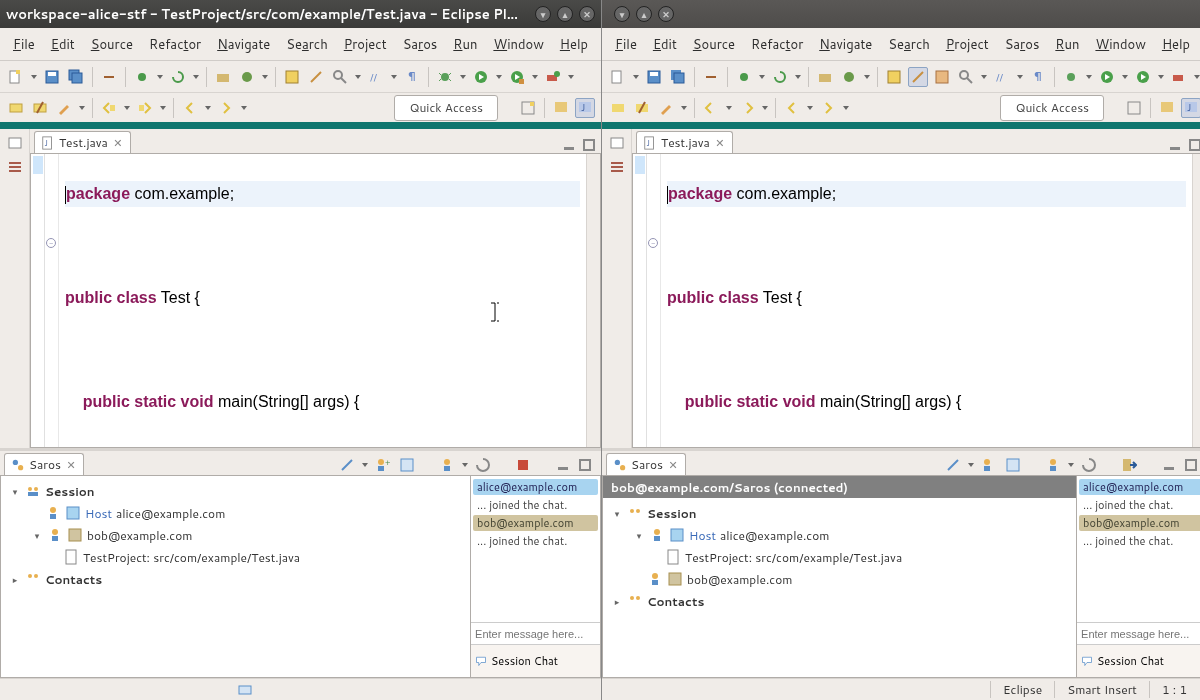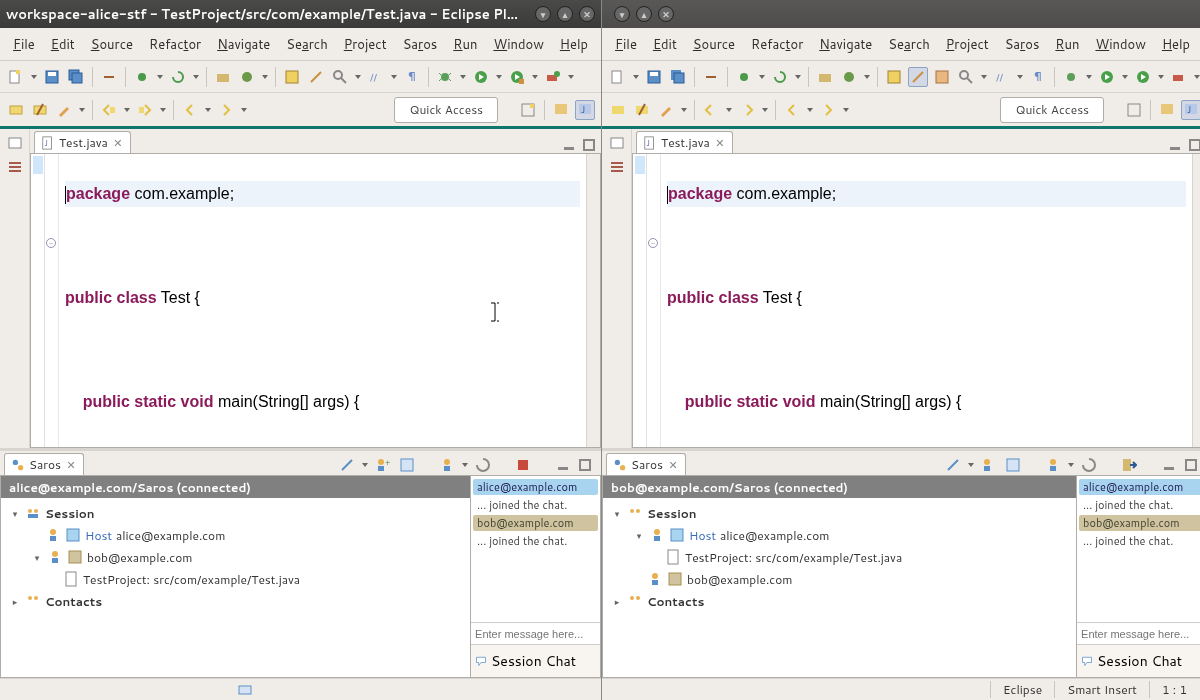--- a/index.html
+++ b/index.html
@@ -8,21 +8,21 @@
 .window:last-child { border-right: none; }
 .titlebar { height: 28px; background: linear-gradient(#4a4a48, #3a3a38); color: #fff; display: flex; align-items: center; padding: 0 6px; font-weight: bold; font-size: 13px; }
 .titlebar-inactive { background: linear-gradient(#5a5856, #4e4c4a); color: #cfcac6; }
 .titlebar-title { flex: 1; white-space: nowrap; overflow: hidden; text-overflow: ellipsis; }
 .titlebar-btns { display: flex; gap: 6px; margin-left: 6px; }
 .titlebar-btn { width: 16px; height: 16px; border-radius: 50%; background: #666; border: 1px solid #222; display: flex; align-items: center; justify-content: center; color: #ccc; font-size: 9px; cursor: pointer; }
 .menubar { height: 33px; background: #f0ece8; display: flex; align-items: center; padding: 0 6px; gap: 2px; border-bottom: 1px solid #d0ccc8; }
 .menu-item { padding: 3px 7px; cursor: pointer; color: #2e2e2e; }
 .menu-item u { text-decoration: underline; }
 .toolbar { height: 32px; background: #f0ece8; display: flex; align-items: center; padding: 0 6px; gap: 4px; border-bottom: 1px solid #d8d4d0; }
-.toolbar2 { height: 36px; background: #f0ece8; display: flex; align-items: center; padding: 0 6px; gap: 4px; border-bottom: 3px solid #0f766e; }
+.toolbar2 { height: 36px; background: #f0ece8; display: flex; align-items: center; padding: 0 6px; gap: 4px; border-bottom: 7px solid #0f766e; }
 .tbtn { width: 20px; height: 20px; display: flex; align-items: center; justify-content: center; cursor: pointer; border-radius: 2px; }
 .tbtn svg { width: 16px; height: 16px; }
 .tsep { width: 1px; height: 20px; background: #c8c4c0; margin: 0 2px; }
 .darrow { width: 8px; height: 20px; display: flex; align-items: center; justify-content: center; cursor: pointer; }
 .darrow::after { content: ""; border-left: 3px solid transparent; border-right: 3px solid transparent; border-top: 4px solid #666; }
 .quick-access { height: 26px; border: 1px solid #b0aca8; border-radius: 3px; background: #fff; padding: 0 14px; display: flex; align-items: center; color: #444; font-size: 12px; cursor: pointer; }
 .tbtn-active { background: #d4d8e4; border: 1px solid #8ca4c4; }
 .main-split { flex: 1; display: flex; flex-direction: column; min-height: 0; }
 .editor-area { flex: 1; display: flex; min-height: 0; }
 .left-gutter { width: 30px; background: #f0ece8; border-right: 1px solid #d8d4d0; display: flex; flex-direction: column; align-items: center; padding-top: 6px; gap: 8px; }
@@ -58,21 +58,21 @@
 .tree-toggle { width: 12px; height: 12px; display: flex; align-items: center; justify-content: center; color: #666; font-size: 9px; }
 .tree-icon { width: 16px; height: 16px; display: flex; align-items: center; justify-content: center; }
 .chat-pane { width: 130px; border-left: 1px solid #b0aca8; display: flex; flex-direction: column; font-size: 11px; }
 .chat-log { flex: 1; padding: 2px; overflow: auto; }
 .chat-user { height: 16px; display: flex; align-items: center; padding: 0 4px; border-radius: 2px; margin: 1px 0; font-size: 11px; }
 .chat-user.alice { background: #a8d4f0; color: #225; }
 .chat-user.bob { background: #d0c4a0; color: #443; }
 .chat-line { padding: 1px 4px; color: #444; }
 .chat-input { height: 22px; border-top: 1px solid #ccc; }
 .chat-input input { width: 100%; height: 100%; border: none; padding: 0 4px; font-size: 11px; color: #999; outline: none; }
-.chat-tab { height: 22px; border-top: 1px solid #ccc; display: flex; align-items: center; padding: 16px 4px; gap: 4px; font-size: 14px; background: #f8f4f0; cursor: pointer; }
+.chat-tab { height: 22px; border-top: 1px solid #ccc; display: flex; align-items: center; padding: 16px 4px; gap: 4px; font-size: 11px; background: #f8f4f0; cursor: pointer; }
 .statusbar { height: 22px; background: #f0ece8; border-top: 1px solid #d8d4d0; display: flex; align-items: center; padding: 0 8px; font-size: 12px; color: #333; }
 .status-seg { padding: 0 12px; border-left: 1px solid #c8c4c0; }
 .text-cursor { position: absolute; pointer-events: none; }
 </style>
 </head>
 <body>
 
 <div class="window">
   <div class="titlebar">
     <span class="titlebar-title">workspace-alice-stf - TestProject/src/com/example/Test.java - Eclipse Pl...</span>
@@ -390,21 +390,20 @@
               </div>
             <div class="tab-ctrl">
                 <svg viewBox="0 0 16 16">
                   <rect x="3" y="3" width="10" height="10" fill="none" stroke="#888" stroke-width="2"></rect>
                 </svg>
               </div>
           </div>
         </div>
         <div class="saros-body">
           <div class="saros-tree">
-            <div class="saros-header">alice@example.com/Saros (connected)</div>
             <div class="tree-body">
               <div class="tree-row" style="padding-left:8px">
                 <span class="tree-toggle">▾</span>
                 <span class="tree-icon">
                     <svg viewBox="0 0 16 16">
                       <circle cx="5" cy="6" r="2" fill="#e8b050"></circle>
                       <circle cx="11" cy="6" r="2" fill="#e8b050"></circle>
                       <rect x="3" y="9" width="10" height="4" fill="#5a8fc8"></rect>
                     </svg>
                   </span>

